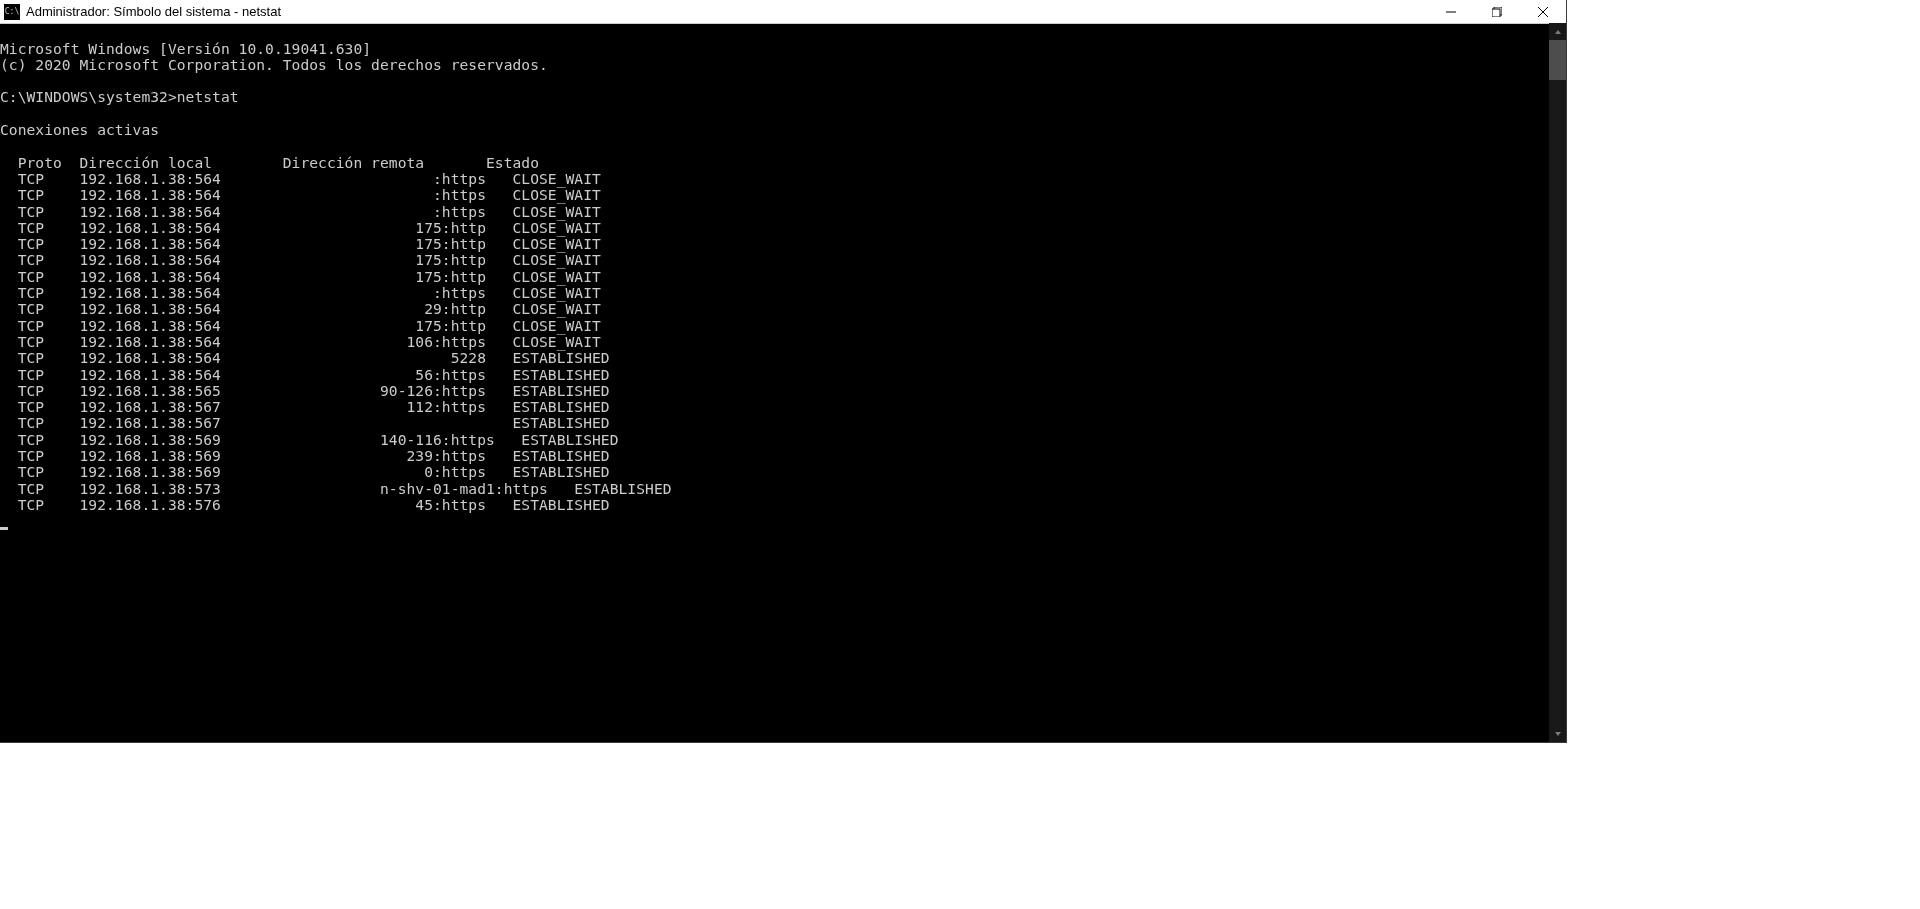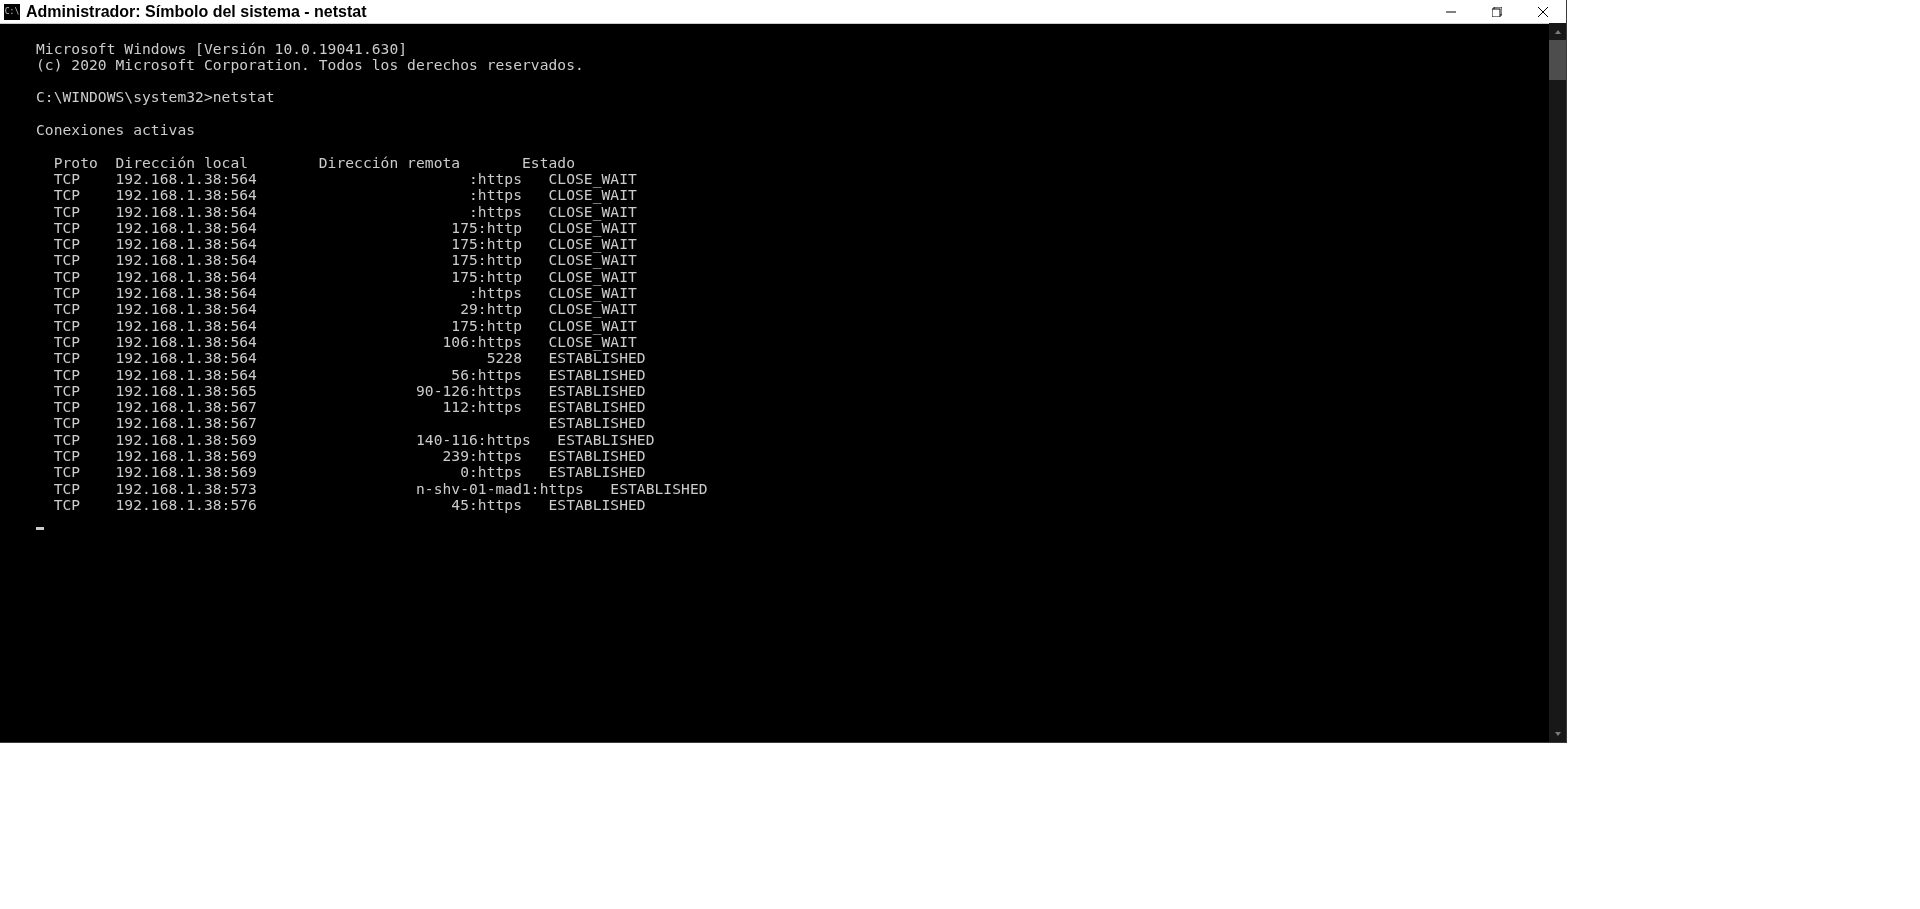--- a/index.html
+++ b/index.html
@@ -41,26 +41,25 @@
     margin-right: 6px;
     flex-shrink: 0;
   }
   .titlebar-icon-inner {
     font-family: Consolas, monospace;
     font-size: 8px;
     color: #c0c0c0;
     line-height: 8px;
   }
   .titlebar-text {
-    font-size: 16px;
+    font-size: 13px;
     color: #000000;
     flex: 1;
     white-space: nowrap;
     overflow: hidden;
-    font-weight: bold;
   }
   .titlebar-controls {
     display: flex;
     height: 100%;
   }
   .titlebar-btn {
     width: 46px;
     height: 100%;
     display: flex;
     align-items: center;
@@ -73,21 +72,20 @@
     stroke: #000000;
     stroke-width: 1;
     fill: none;
   }
   .terminal-body {
     flex: 1;
     background: #000000;
     padding: 2px 0 0 0;
     position: relative;
     overflow: hidden;
-    margin-left: 36px;
   }
   .terminal-content {
     font-family: Consolas, "Lucida Console", monospace;
     font-size: 14.6px;
     line-height: 16.3px;
     color: #cccccc;
     white-space: pre;
     letter-spacing: 0.05px;
   }
   .cursor {

